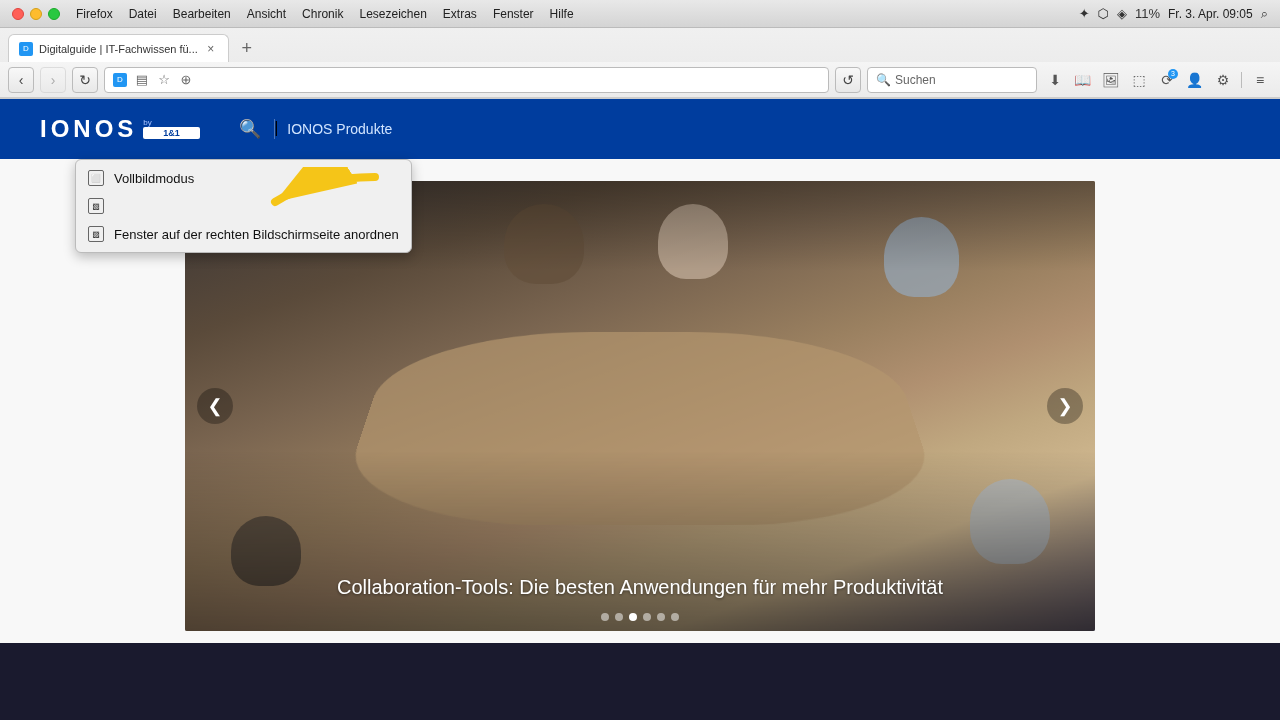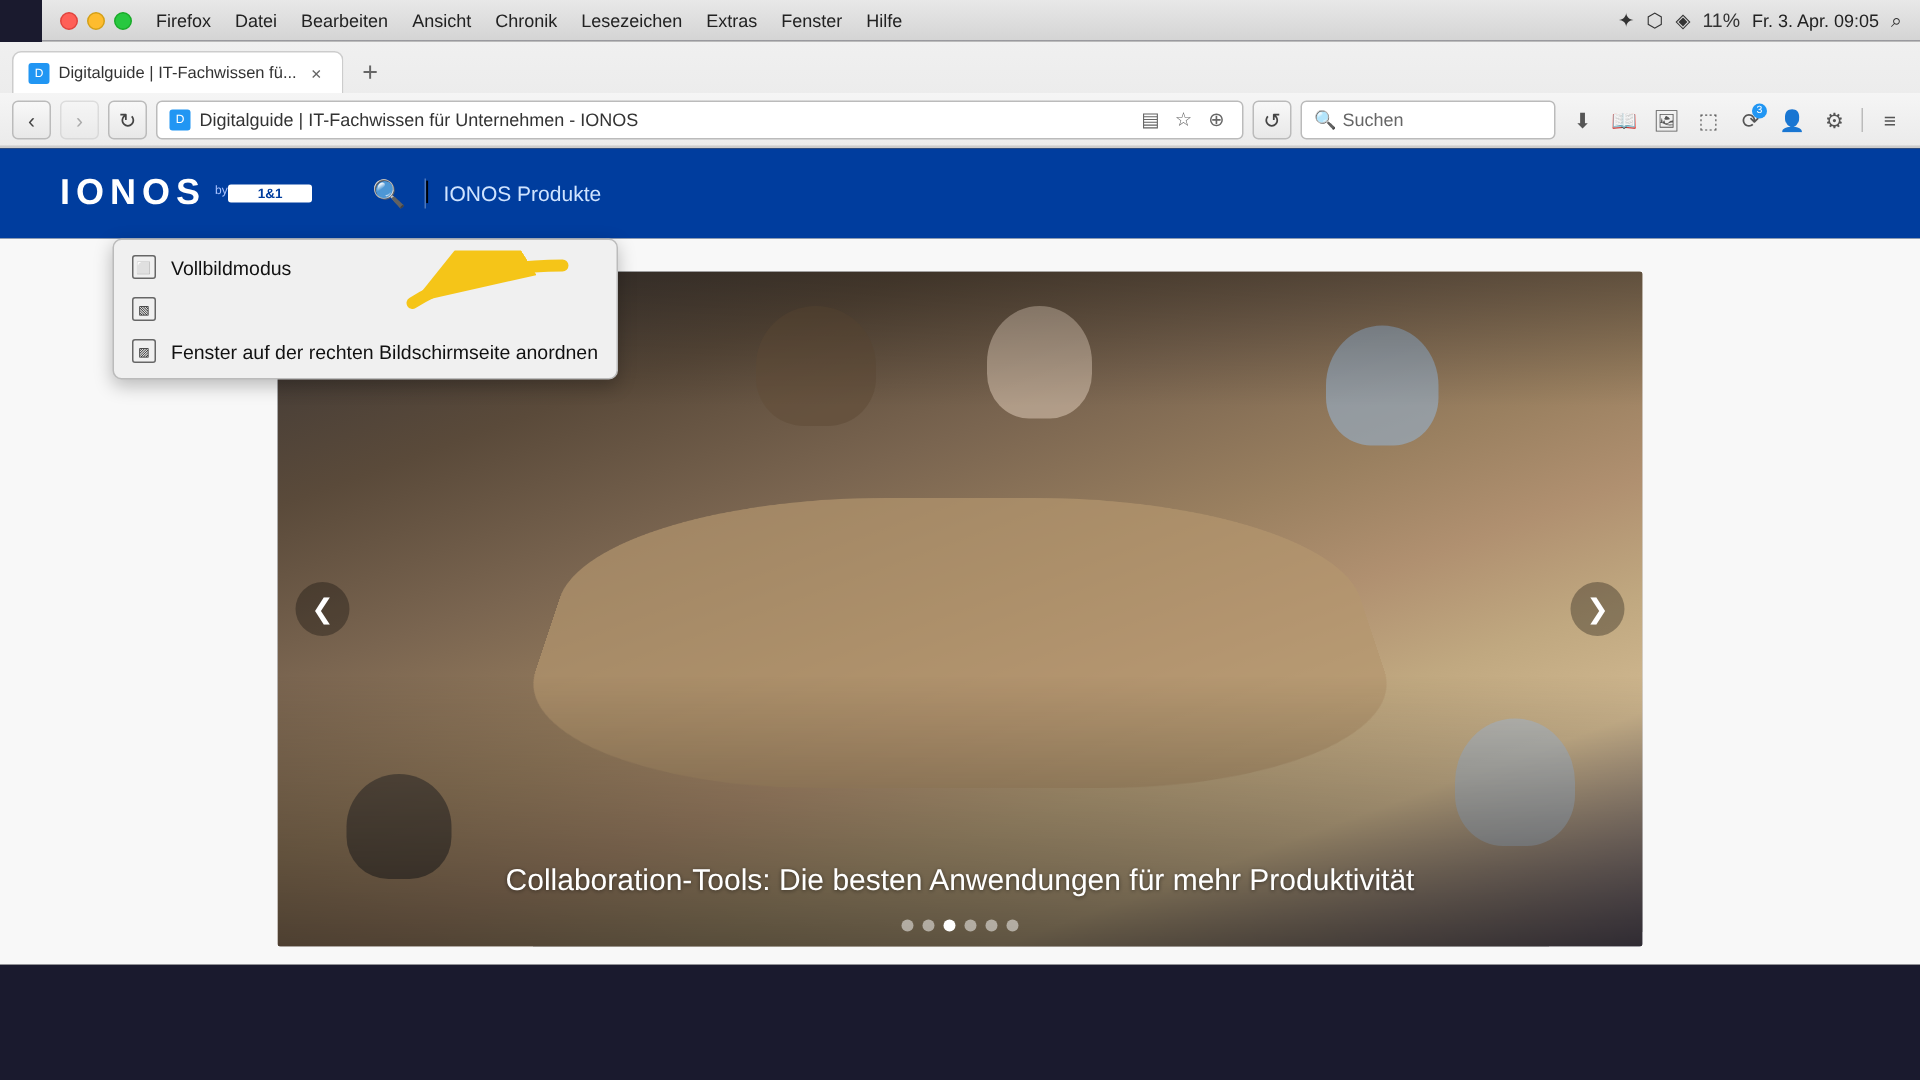--- a/index.html
+++ b/index.html
@@ -7,21 +7,20 @@
 
     
     .titlebar {
       background: linear-gradient(to bottom, #e8e8e8, #d4d4d4);
       height: 28px;
       display: flex;
       align-items: center;
       padding: 0 12px;
       gap: 8px;
       border-bottom: 1px solid #bbb;
-      margin-left: 28px;
     }
     .titlebar-dots { display: flex; gap: 6px; }
     .dot { width: 12px; height: 12px; border-radius: 50%; }
     .dot-red { background: #ff5f57; border: 1px solid #e0443e; }
     .dot-yellow { background: #febc2e; border: 1px solid #d4a017; }
     .dot-green { background: #28c840; border: 1px solid #1aab29; }
     .macos-menu { display: flex; gap: 16px; margin-left: 8px; }
     .macos-menu-item { font-size: 12px; color: #222; cursor: pointer; }
     .macos-right { display: flex; align-items: center; gap: 8px; margin-left: auto; }
     .macos-icon { font-size: 13px; color: #333; }
@@ -240,21 +239,21 @@
       gap: 6px;
     }
     .hero-dot {
       width: 8px; height: 8px;
       border-radius: 50%;
       background: rgba(255,255,255,0.5);
     }
     .hero-dot.active { background: white; }
 
     
-    .site-bg { background: #404040; }
+    .site-bg { background: #22c55e; }
   </style>
 </head>
 <body>
 
 <div class="titlebar">
   <div class="titlebar-dots">
     <div class="dot dot-red"></div>
     <div class="dot dot-yellow"></div>
     <div class="dot dot-green"></div>
   </div>
@@ -290,21 +289,20 @@
     <div class="tab-new">+</div>
   </div>
 
   <div class="nav-bar">
     <button class="nav-btn">‹</button>
     <button class="nav-btn disabled">›</button>
     <button class="nav-btn">↻</button>
 
     <div class="address-bar">
       <div class="address-favicon">D</div>
-      <span class="address-text">Digitalguide | IT-Fachwissen für Unternehmen - IONOS</span>
       <div class="address-icons">
         <span class="addr-icon">▤</span>
         <span class="addr-icon">☆</span>
         <span class="addr-icon">⊕</span>
       </div>
     </div>
 
     <button class="nav-btn">↺</button>
 
     <div class="search-bar">
@@ -355,21 +353,21 @@
       <span>Fenster auf der rechten Bildschirmseite anordnen</span>
     </div>
   </div>
 </div>
 
 <div class="site-bg">
 
   <div class="ionos-nav">
     <div class="ionos-logo">
       <span class="ionos-logo-text">IONOS</span>
-      <div style="display:flex;flex-direction:row;align-items:flex-start;margin-left:2px;">
+      <div style="display:flex;flex-direction:column;align-items:flex-start;margin-left:2px;">
         <span class="ionos-by">by</span>
         <span class="by-badge">1&amp;1</span>
       </div>
     </div>
 
 
     <div class="ionos-nav-right">
       <span class="ionos-search">🔍</span>
       <span class="ionos-divider">|</span>
       <span class="ionos-products">IONOS Produkte</span>

